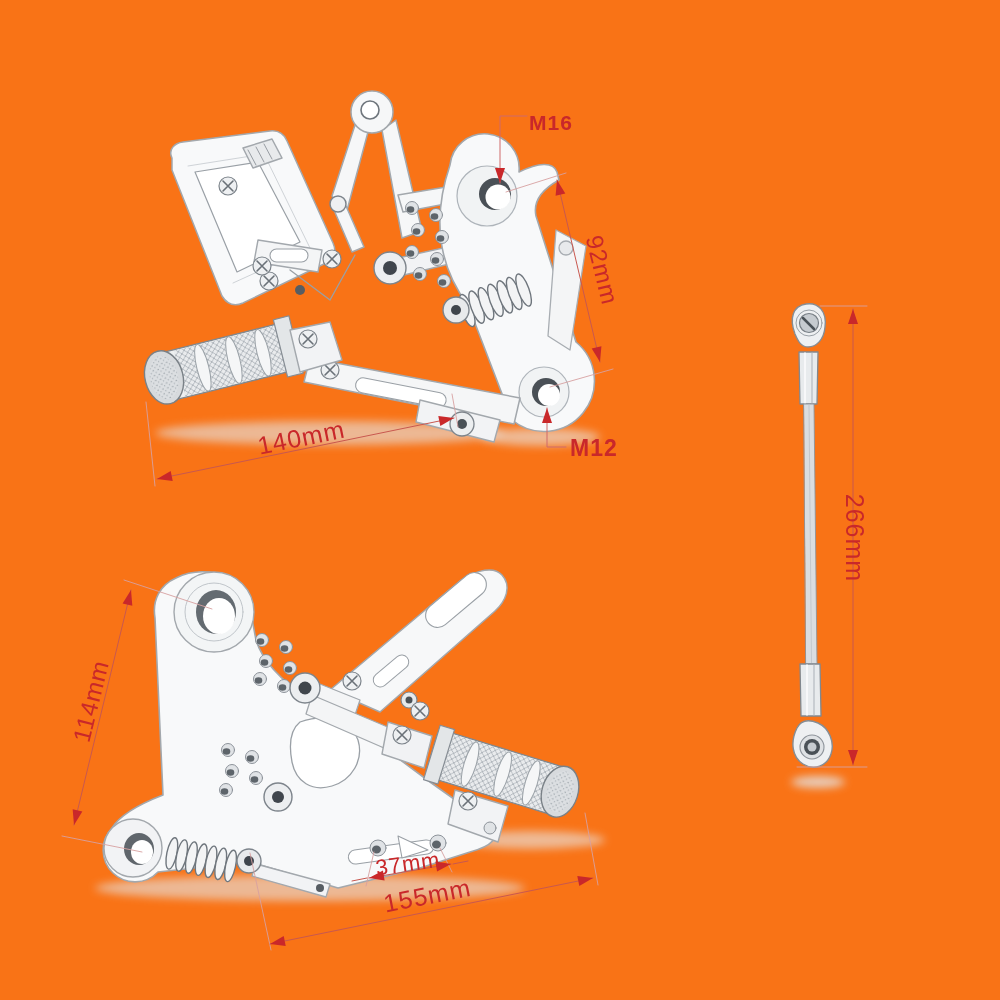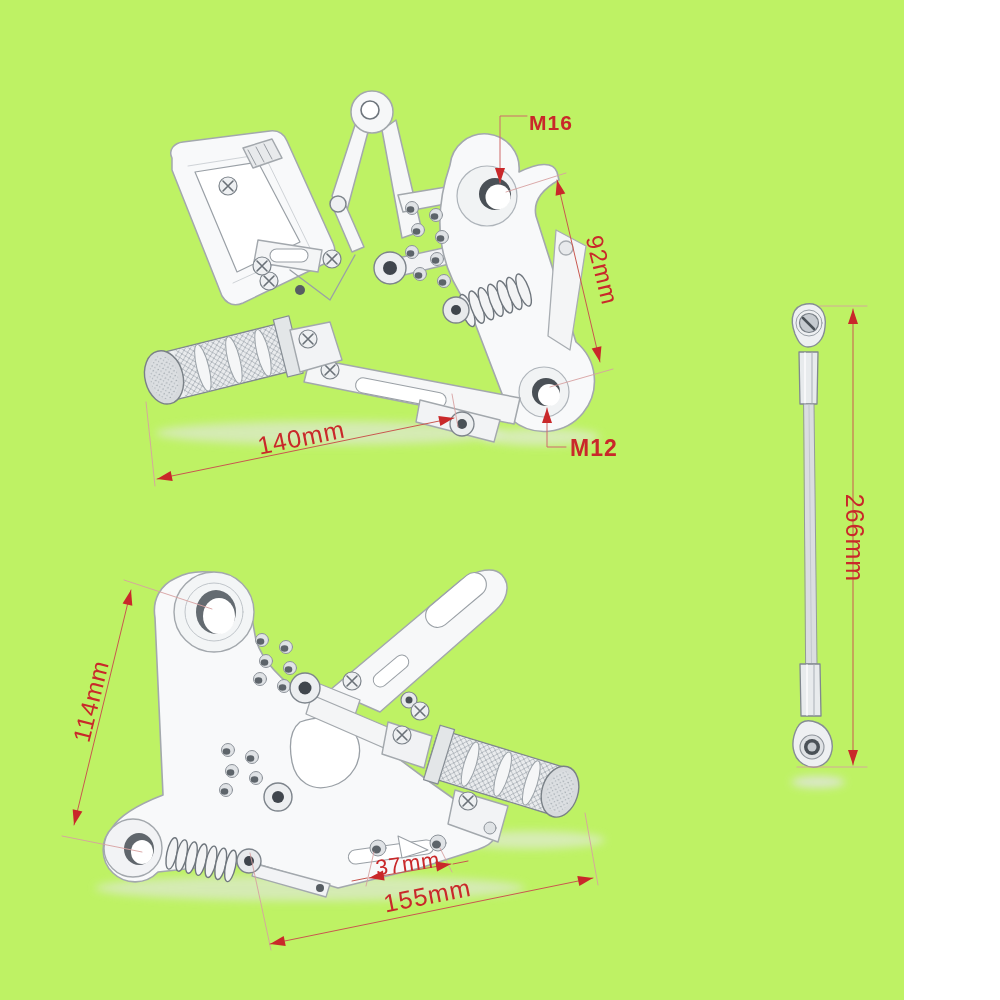--- a/index.html
+++ b/index.html
@@ -1,16 +1,16 @@
 <!DOCTYPE html>
 <html><head>
 <meta charset="utf-8">
 <style>
   html,body{margin:0;padding:0;background:#ffffff;}
-  #stage{position:relative;width:904px;height:1000px;background:#bef264;overflow:hidden;
+  #stage{position:relative;width:1000px;height:1000px;background:#f97316;overflow:hidden;
          font-family:"Liberation Sans", sans-serif;}
   svg{display:block;}
   text{font-family:"Liberation Sans", sans-serif;}
   .dimtext{fill:#c9282a;letter-spacing:1px;}
 </style>
 </head>
 <body>
 
 <div id="stage">
 <svg width="1000" height="1000" viewBox="0 0 1000 1000">

